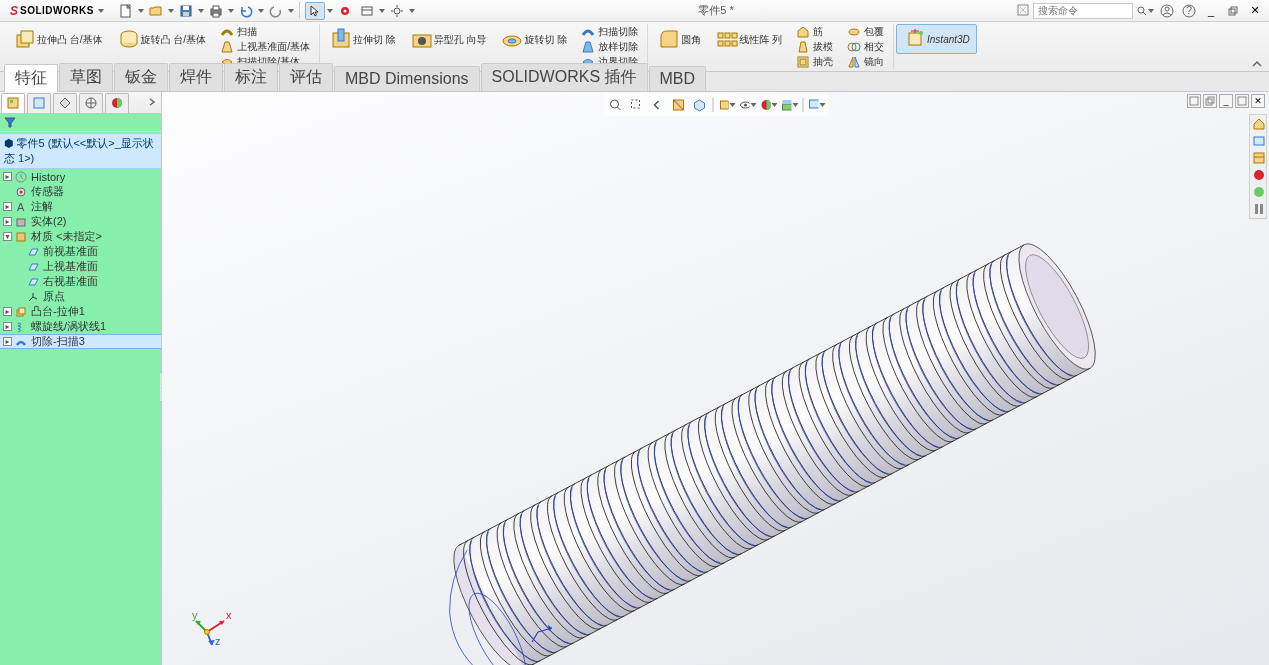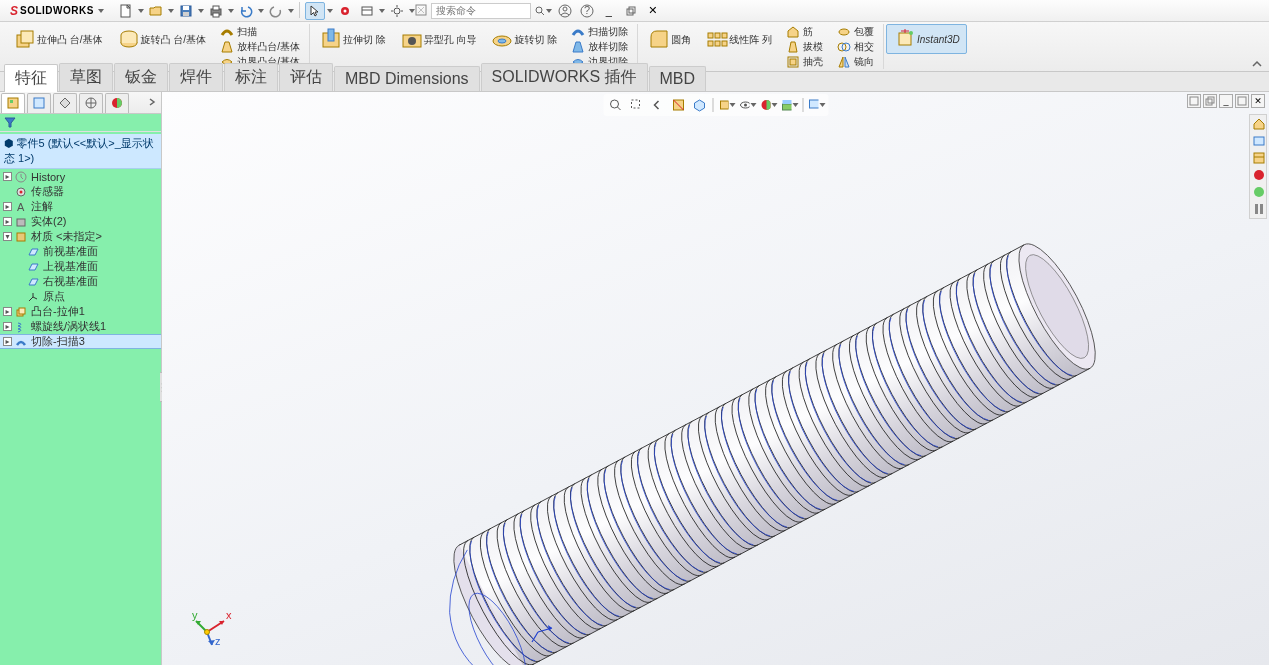--- a/index.html
+++ b/index.html
@@ -171,20 +171,21 @@
             <line x1="7" y1="11" x2="7" y2="13"></line>
             <line x1="1" y1="7" x2="3" y2="7"></line>
             <line x1="11" y1="7" x2="13" y2="7"></line>
           </g>
         </svg>
       </div>
       <div class="qat-drop">
         <span class="tri-down"></span>
       </div>
   </div>
+  <div class="title-center">零件5 *</div>
   <div class="title-right">
     <span style="margin-right:2px;"><svg width="12" height="12">
           <rect x="1" y="1" width="10" height="10" fill="none" stroke="#888"></rect>
           <path d="M3 3 L9 9 M9 3 L3 9" stroke="#888" stroke-width="0.5"></path>
         </svg></span>
     <input class="search-box" placeholder="搜索命令" style="">
     <div class="qat-btn">
         <svg width="12" height="12">
           <circle cx="5" cy="5" r="3" fill="none" stroke="#666"></circle>
           <line x1="7" y1="7" x2="10" y2="10" stroke="#666"></line>
@@ -246,29 +247,29 @@
             </svg>
           </span>
           <span class="rbn-sm-lbl">扫描</span>
         </div>
       <div class="rbn-sm">
           <span class="rbn-sm-ico">
             <svg width="14" height="14">
               <path d="M2 12 L5 2 L9 2 L12 12 Z" fill="#f6d388" stroke="#a67c00"></path>
             </svg>
           </span>
-          <span class="rbn-sm-lbl">放样凸台/基体</span>
+          <span class="rbn-sm-lbl">上视基准面/基体</span>
         </div>
       <div class="rbn-sm">
           <span class="rbn-sm-ico">
             <svg width="14" height="14">
               <path d="M2 7 Q7 2 12 7 Q7 12 2 7" fill="#f6d388" stroke="#a67c00"></path>
             </svg>
           </span>
-          <span class="rbn-sm-lbl">边界凸台/基体</span>
+          <span class="rbn-sm-lbl">扫描切除/基体</span>
         </div>
     </div>
   </div>
 
   <div class="rbn-grp">
     <div class="rbn-big">
         <div class="rbn-ico">
           <svg width="24" height="24">
             <rect x="4" y="6" width="16" height="14" fill="#f6d388" stroke="#a67c00"></rect>
             <rect x="9" y="2" width="6" height="12" fill="#7fb8e8" stroke="#3a7bc8"></rect>

